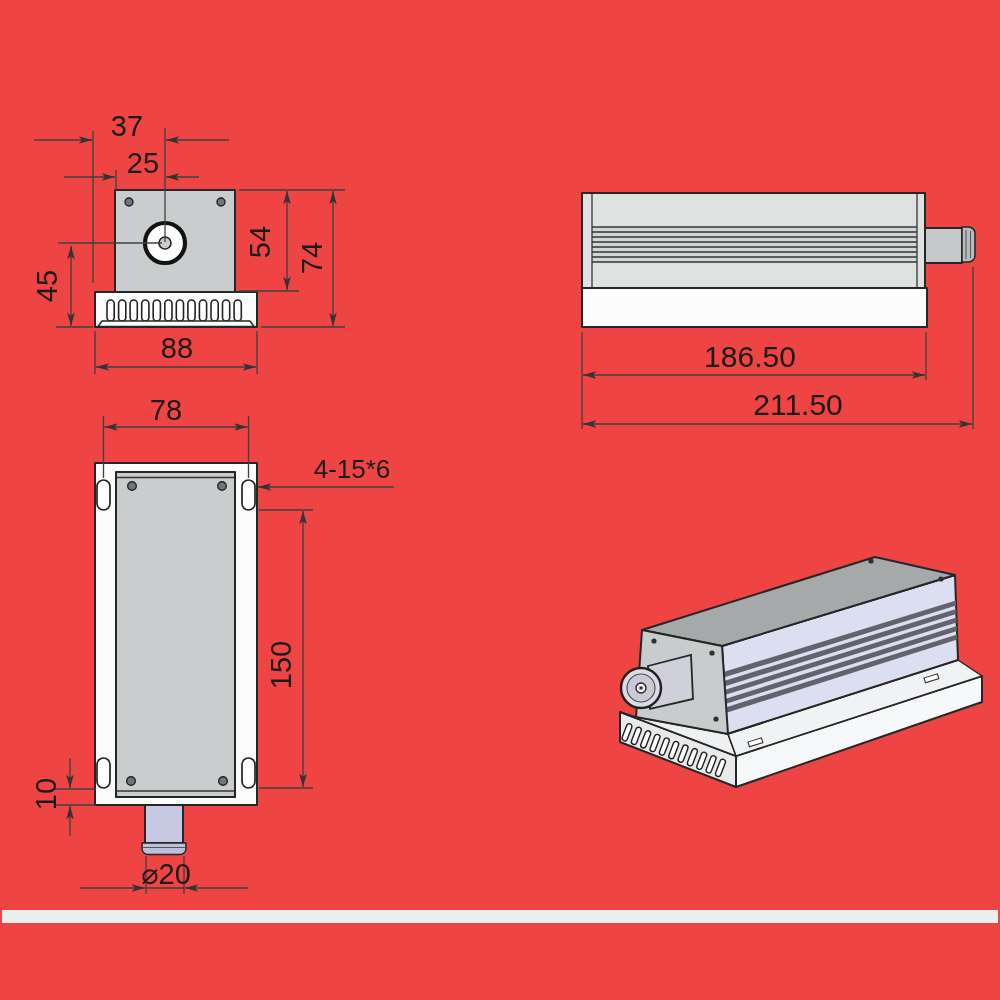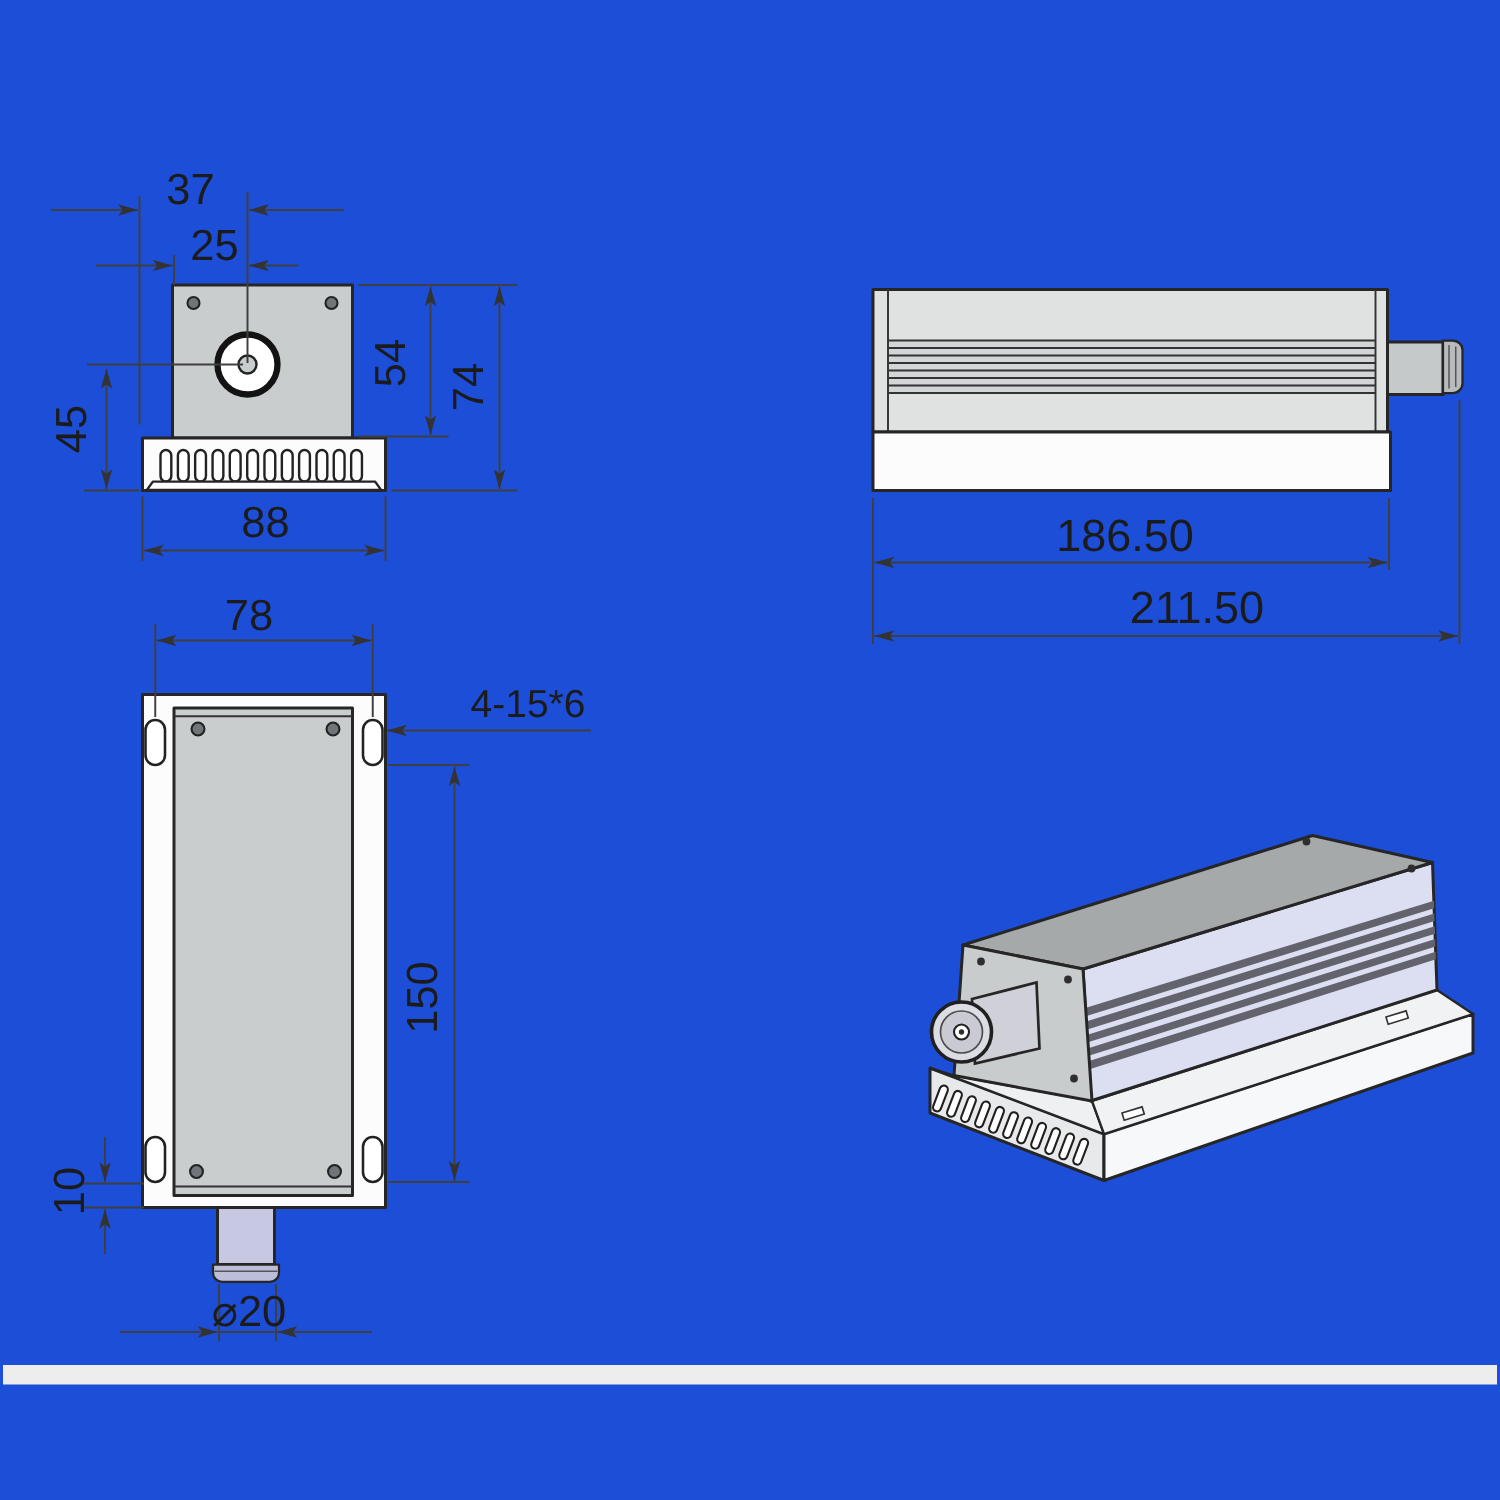--- a/index.html
+++ b/index.html
@@ -1,16 +1,16 @@
 <!DOCTYPE html>
 <html><head>
 <meta charset="utf-8">
 <style>
   html,body{margin:0;padding:0;background:#fff;}
-  .page{position:relative;width:1000px;height:1000px;background:#1d4ed8;overflow:hidden;}
+  .page{position:relative;width:1000px;height:1000px;background:#ef4444;overflow:hidden;}
   svg{display:block;}
   svg text{font-family:"Liberation Sans","DejaVu Sans",sans-serif;fill:#1b1b1b;}
   .txt{font-size:29px;text-anchor:middle;}
   .txtlg{font-size:30px;text-anchor:middle;}
   .txtsm{font-size:26px;text-anchor:middle;}
   .st{stroke:#262626;stroke-width:2;stroke-linejoin:round;}
   .st15{stroke:#262626;stroke-width:1.5;stroke-linejoin:round;}
   .dl{fill:none;stroke:#3f3f3f;stroke-width:1.3;}
   .thin{fill:none;stroke:#333;stroke-width:1.3;}
   .cap{fill:none;stroke:#555;stroke-width:1;}

